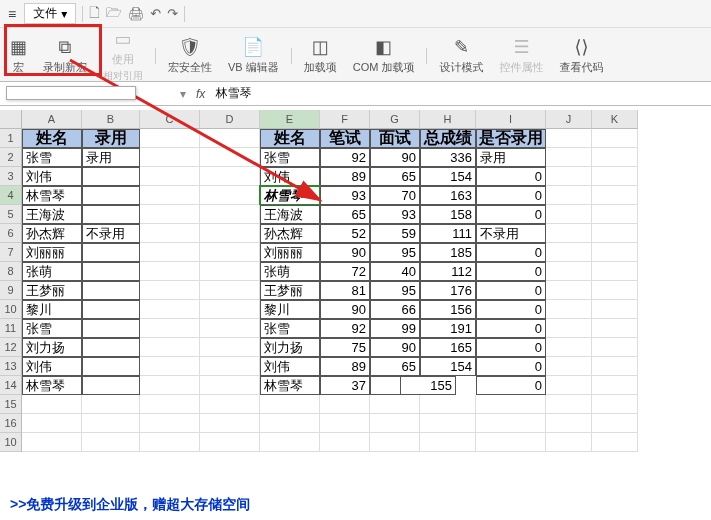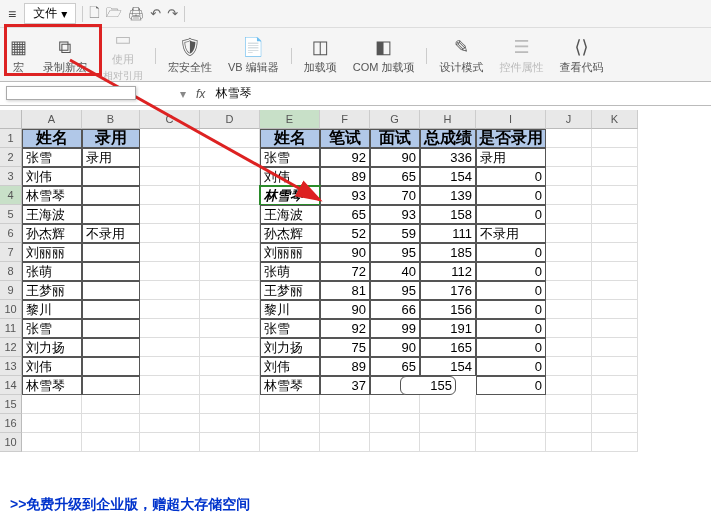--- a/index.html
+++ b/index.html
@@ -178,21 +178,21 @@
       <div class="cell" id="cell-J3" style="left: 546px; top: 57px; width: 46px;"></div>
       <div class="cell" id="cell-K3" style="left: 592px; top: 57px; width: 46px;"></div>
       <div class="rowhdr sel" style="position: absolute; left: 0px; top: 76px;">4</div>
       <div class="cell bd" id="cell-A4" style="left: 22px; top: 76px; width: 60px;">林雪琴</div>
       <div class="cell bd" id="cell-B4" style="left: 82px; top: 76px; width: 58px;"></div>
       <div class="cell" id="cell-C4" style="left: 140px; top: 76px; width: 60px;"></div>
       <div class="cell" id="cell-D4" style="left: 200px; top: 76px; width: 60px;"></div>
       <div class="cell bd active" id="cell-E4" style="left: 260px; top: 76px; width: 60px;">林雪琴</div>
       <div class="cell bd num" id="cell-F4" style="left: 320px; top: 76px; width: 50px;">93</div>
       <div class="cell bd num" id="cell-G4" style="left: 370px; top: 76px; width: 50px;">70</div>
-      <div class="cell bd num" id="cell-H4" style="left: 420px; top: 76px; width: 56px;">139</div>
+      <div class="cell bd num" id="cell-H4" style="left: 420px; top: 76px; width: 56px;">163</div>
       <div class="cell bd num" id="cell-I4" style="left: 476px; top: 76px; width: 70px;">0</div>
       <div class="cell" id="cell-J4" style="left: 546px; top: 76px; width: 46px;"></div>
       <div class="cell" id="cell-K4" style="left: 592px; top: 76px; width: 46px;"></div>
       <div class="rowhdr" style="position: absolute; left: 0px; top: 95px;">5</div>
       <div class="cell bd" id="cell-A5" style="left: 22px; top: 95px; width: 60px;">王海波</div>
       <div class="cell bd" id="cell-B5" style="left: 82px; top: 95px; width: 58px;"></div>
       <div class="cell" id="cell-C5" style="left: 140px; top: 95px; width: 60px;"></div>
       <div class="cell" id="cell-D5" style="left: 200px; top: 95px; width: 60px;"></div>
       <div class="cell bd" id="cell-E5" style="left: 260px; top: 95px; width: 60px;">王海波</div>
       <div class="cell bd num" id="cell-F5" style="left: 320px; top: 95px; width: 50px;">65</div>
@@ -298,21 +298,21 @@
       <div class="cell" id="cell-J13" style="left: 546px; top: 247px; width: 46px;"></div>
       <div class="cell" id="cell-K13" style="left: 592px; top: 247px; width: 46px;"></div>
       <div class="rowhdr" style="position: absolute; left: 0px; top: 266px;">14</div>
       <div class="cell bd" id="cell-A14" style="left: 22px; top: 266px; width: 60px;">林雪琴</div>
       <div class="cell bd" id="cell-B14" style="left: 82px; top: 266px; width: 58px;"></div>
       <div class="cell" id="cell-C14" style="left: 140px; top: 266px; width: 60px;"></div>
       <div class="cell" id="cell-D14" style="left: 200px; top: 266px; width: 60px;"></div>
       <div class="cell bd" id="cell-E14" style="left: 260px; top: 266px; width: 60px;">林雪琴</div>
       <div class="cell bd num" id="cell-F14" style="left: 320px; top: 266px; width: 50px;">37</div>
       <div class="cell bd num" id="cell-G14" style="left: 370px; top: 266px; width: 50px;">70</div>
-      <div class="cell bd num" id="cell-H14" style="left: 400px; top: 266px; width: 56px; border-radius: 6px;">155</div>
+      <div class="cell bd num" id="cell-H14" style="left: 400px; top: 266px; width: 56px;">155</div>
       <div class="cell bd num" id="cell-I14" style="left: 476px; top: 266px; width: 70px;">0</div>
       <div class="cell" id="cell-J14" style="left: 546px; top: 266px; width: 46px;"></div>
       <div class="cell" id="cell-K14" style="left: 592px; top: 266px; width: 46px;"></div>
       <div class="rowhdr" style="position: absolute; left: 0px; top: 285px;">15</div>
       <div class="cell" id="cell-A15" style="left: 22px; top: 285px; width: 60px;"></div>
       <div class="cell" id="cell-B15" style="left: 82px; top: 285px; width: 58px;"></div>
       <div class="cell" id="cell-C15" style="left: 140px; top: 285px; width: 60px;"></div>
       <div class="cell" id="cell-D15" style="left: 200px; top: 285px; width: 60px;"></div>
       <div class="cell" id="cell-E15" style="left: 260px; top: 285px; width: 60px;"></div>
       <div class="cell" id="cell-F15" style="left: 320px; top: 285px; width: 50px;"></div>

